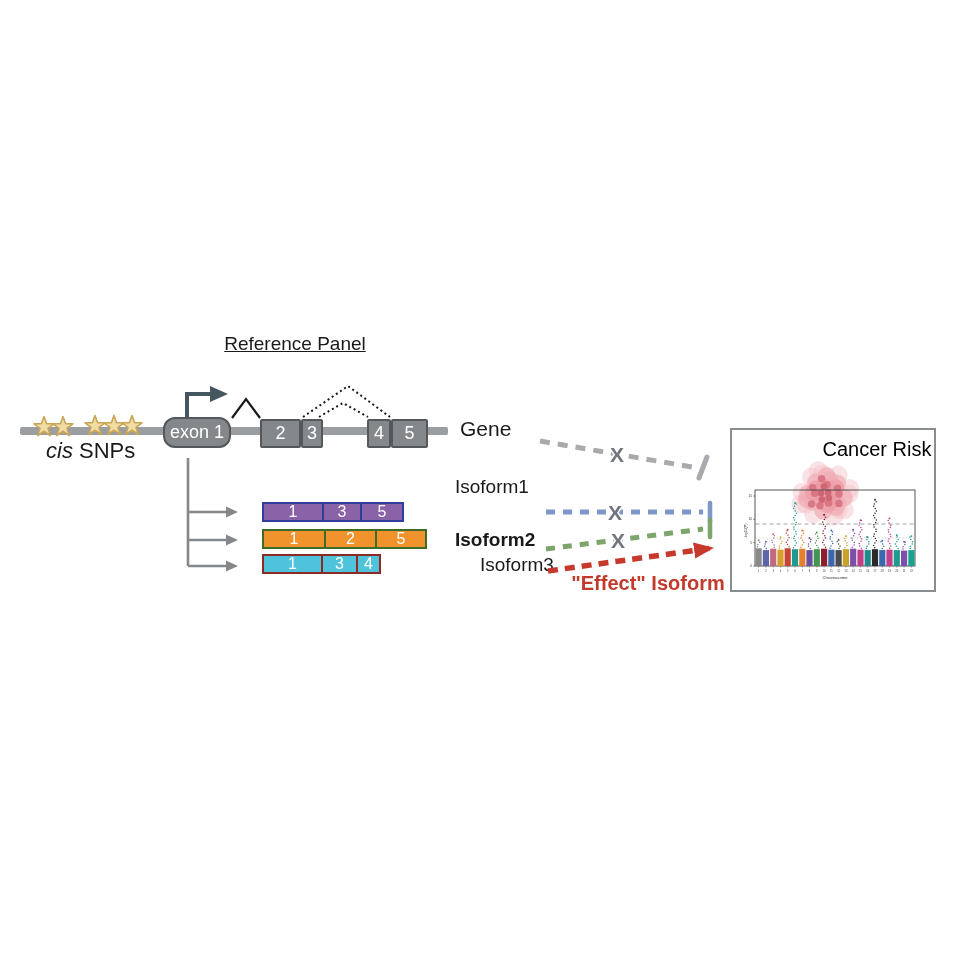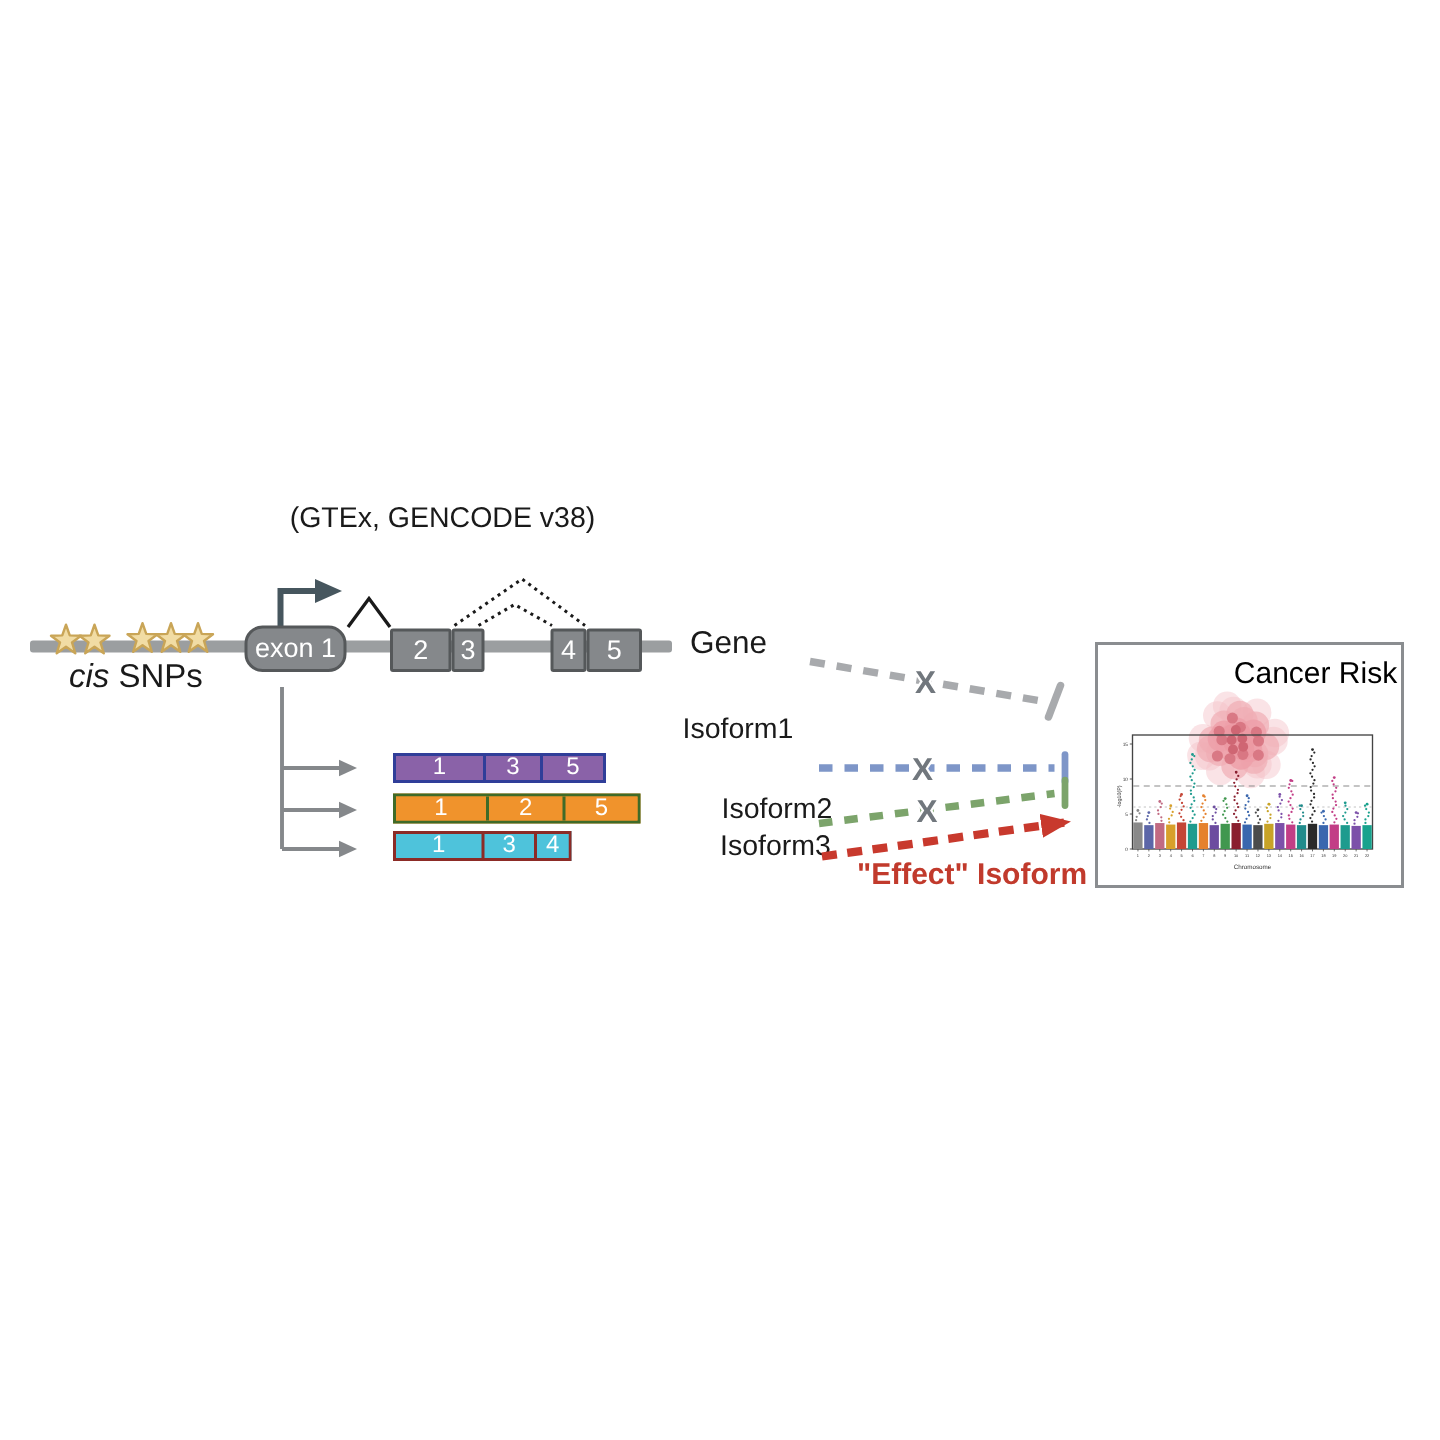--- a/index.html
+++ b/index.html
@@ -24,21 +24,21 @@
          font-family:"Liberation Sans",sans-serif;}
   svg{position:absolute;overflow:visible;}
   text{font-family:"Liberation Sans",sans-serif;}
 </style>
 </head>
 <body>
 
 <div class="canvas">
 
   <div class="abs ref-heading">
-    <div class="ref-sub">(GTEx, GENCODE v38)</div>
+    <div class="ref-title">Reference Panel</div>
   </div>
 
   <svg id="gene-track" style="left:0;top:330px;" width="960" height="130" viewBox="0 330 960 130">
       <rect x="20" y="427" width="428" height="8" rx="2" fill="#9B9EA0"></rect>
       <polygon points="44.0,416.5 46.5,423.6 54.0,423.8 48.0,428.3 50.2,435.5 44.0,431.2 37.8,435.5 40.0,428.3 34.0,423.8 41.5,423.6" fill="#F1DCA4" stroke="#C9A557" stroke-width="1.6" stroke-linejoin="round"></polygon>
       <polygon points="63.0,416.5 65.5,423.6 73.0,423.8 67.0,428.3 69.2,435.5 63.0,431.2 56.8,435.5 59.0,428.3 53.0,423.8 60.5,423.6" fill="#F1DCA4" stroke="#C9A557" stroke-width="1.6" stroke-linejoin="round"></polygon>
       <polygon points="95.0,415.5 97.5,422.6 105.0,422.8 99.0,427.3 101.2,434.5 95.0,430.2 88.8,434.5 91.0,427.3 85.0,422.8 92.5,422.6" fill="#F1DCA4" stroke="#C9A557" stroke-width="1.6" stroke-linejoin="round"></polygon>
       <polygon points="114.0,415.5 116.5,422.6 124.0,422.8 118.0,427.3 120.2,434.5 114.0,430.2 107.8,434.5 110.0,427.3 104.0,422.8 111.5,422.6" fill="#F1DCA4" stroke="#C9A557" stroke-width="1.6" stroke-linejoin="round"></polygon>
       <polygon points="132.0,415.5 134.5,422.6 142.0,422.8 136.0,427.3 138.2,434.5 132.0,430.2 125.8,434.5 128.0,427.3 122.0,422.8 129.5,422.6" fill="#F1DCA4" stroke="#C9A557" stroke-width="1.6" stroke-linejoin="round"></polygon>
       <path d="M187,418 L187,394 L212,394" fill="none" stroke="#46565E" stroke-width="4"></path>
@@ -81,21 +81,21 @@
         <div class="isoseg" style="width: 50px; background: rgb(240, 147, 44); border-left: 2.5px solid rgb(63, 107, 40);">5</div>
       </div>
       <div class="isobar" style="left: 262px; top: 554px; height: 20px; border: 2.5px solid rgb(140, 43, 38); background: rgb(78, 195, 219);">
         <div class="isoseg" style="width: 57px; background: rgb(78, 195, 219);">1</div>
         <div class="isoseg" style="width: 35px; background: rgb(78, 195, 219); border-left: 2.5px solid rgb(140, 43, 38);">3</div>
         <div class="isoseg" style="width: 23px; background: rgb(78, 195, 219); border-left: 2.5px solid rgb(140, 43, 38);">4</div>
       </div>
     </div>
 
   <div class="abs iso-label" style="left:455px;top:477px;">Isoform1</div>
-  <div class="abs iso-label" style="left:481px;top:530px;">Isoform2</div>
+  <div class="abs iso-label" style="left:455px;top:530px;font-weight:bold;">Isoform2</div>
   <div class="abs iso-label" style="left:480px;top:555px;">Isoform3</div>
 
   <svg id="connectors" style="left:0;top:0;" width="960" height="960" viewBox="0 0 960 960">
     <defs>
       <marker id="redarrow" markerUnits="userSpaceOnUse" markerWidth="22" markerHeight="18" refX="18" refY="8" orient="auto">
         <path d="M0,0 L20,8 L0,16 Z" fill="#C8392D"></path>
       </marker>
     </defs>
     <path d="M540,441 L698,468" stroke="#A8AAAD" stroke-width="5" stroke-dasharray="10 8" fill="none"></path>
     <line x1="707" y1="457" x2="699" y2="478" stroke="#A8AAAD" stroke-width="5" stroke-linecap="round"></line>

